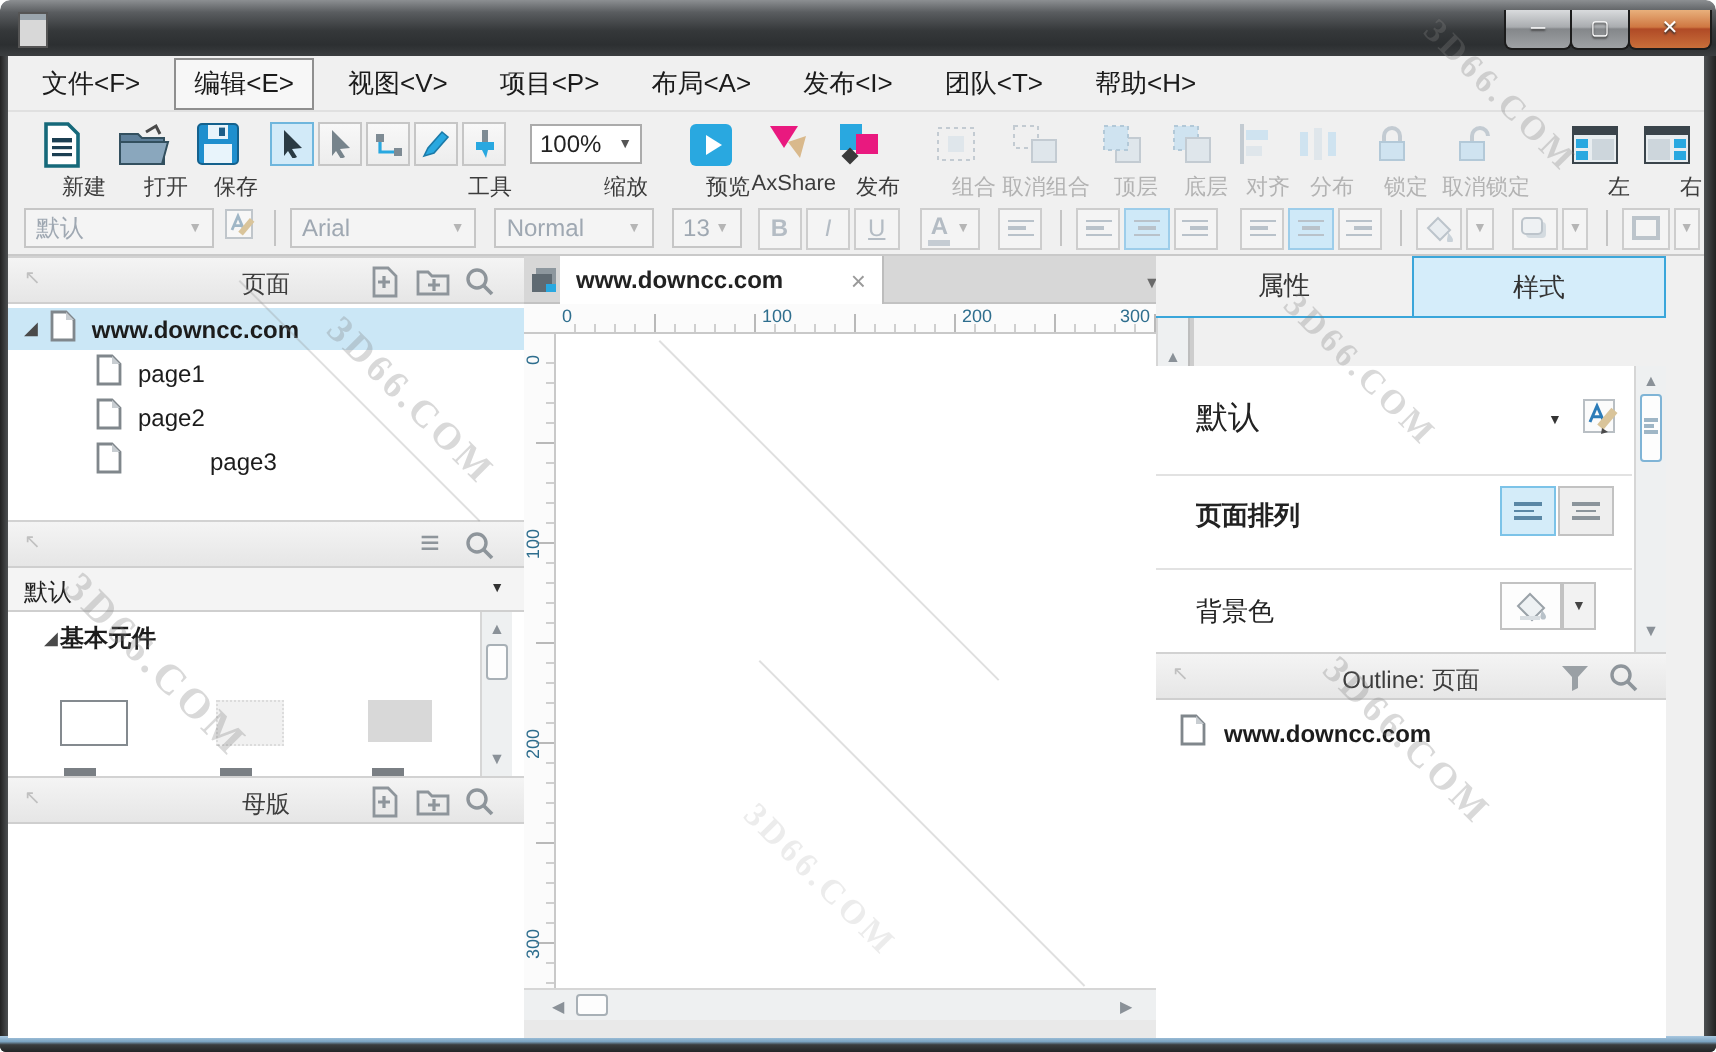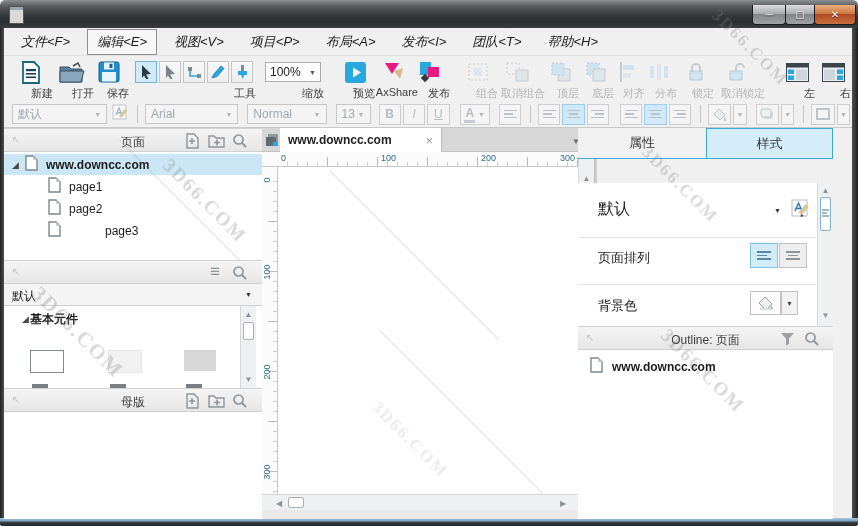--- a/index.html
+++ b/index.html
@@ -24,21 +24,21 @@
   .btn-min{left:752px;width:32px;}
   .btn-max{left:785px;width:28px;}
   .btn-close{left:814px;width:40px;
     background:linear-gradient(180deg,#e8b07c 0%,#cf7742 45%,#b04a26 50%,#c96f3a 100%);}
   .frame-l{left:0;top:28px;width:4px;height:498px;background:linear-gradient(90deg,#222,#4d5052);}
   .frame-r{left:852px;top:28px;width:6px;height:498px;background:linear-gradient(90deg,#4d5052,#222);}
   .frame-b{left:0;top:518px;width:858px;height:8px;
     background:linear-gradient(180deg,#a9c8e0 0%,#7ba3c2 35%,#3a3d3f 55%,#232527 100%);}
   
   .menubar{left:4px;top:28px;width:848px;height:28px;background:#f0f0f0;border-bottom:1px solid #e0e0e0;
-    display:flex;align-items:center;padding-left:8px;box-sizing:border-box;font-style:italic;}
+    display:flex;align-items:center;padding-left:8px;box-sizing:border-box;}
   .menu-item{font-size:13px;color:#1b1b1b;padding:3px 9px;margin-right:8px;white-space:nowrap;}
   .menu-item.active{border:1px solid #8f8f8f;background:#f7f7f7;}
   
   .toolbar{left:4px;top:56px;width:848px;height:45px;background:#f0f0f0;border-bottom:1px solid #dcdcdc;}
   .tb-item{position:absolute;top:3px;text-align:right;}
   .tb-ico{height:26px;display:flex;align-items:center;justify-content:center;}
   .tb-label{font-size:11px;color:#3c3c3c;margin-top:1px;white-space:nowrap;}
   .tb-item.disabled .tb-label{color:#b3b3b3;}
   .toolbtn{width:22px;height:22px;border:1px solid #c6c6c6;background:linear-gradient(#f8f8f8,#ededed);
     margin-right:2px;display:flex;align-items:center;justify-content:center;box-sizing:border-box;}
@@ -669,21 +669,21 @@
       <span style="position:absolute;left:212px;top:14px;">
         <svg width="22" height="22" viewBox="0 0 22 22">
             <rect x="2" y="3" width="15" height="16" fill="#fbfbfb" stroke="#b9bfc4"></rect>
             <path d="M5 14l3.5-8 3.5 8M6.1 11.4h4.8" fill="none" stroke="#2c7cb8" stroke-width="1.5"></path>
             <rect x="12" y="7" width="4" height="11" fill="#d9c49a" transform="rotate(40 14 12)"></rect>
             <path d="M11 17l3 2-3.5 1z" fill="#4a4a4a"></path>
           </svg>
       </span>
       <div class="sec-divider" style="top:54px;width:238px;"></div>
 
-      <span style="position:absolute;left:20px;top:66px;font-size:13px;color:#222;">页面排列</span>
+      <span style="position:absolute;left:20px;top:66px;font-size:13px;color:#222;font-weight:bold;">页面排列</span>
       <div class="mini-btn sel" style="left:172px;top:60px;width:28px;height:25px;">
         <span class="lines l" style="width:14px;">
             <i style="background:#5a87a5;"></i>
             <i style="background:#5a87a5;"></i>
             <i style="background:#5a87a5;"></i>
           </span>
       </div>
       <div class="mini-btn" style="left:201px;top:60px;width:28px;height:25px;">
         <span class="lines c" style="width:14px;">
             <i style="background:#8b949b;"></i>

